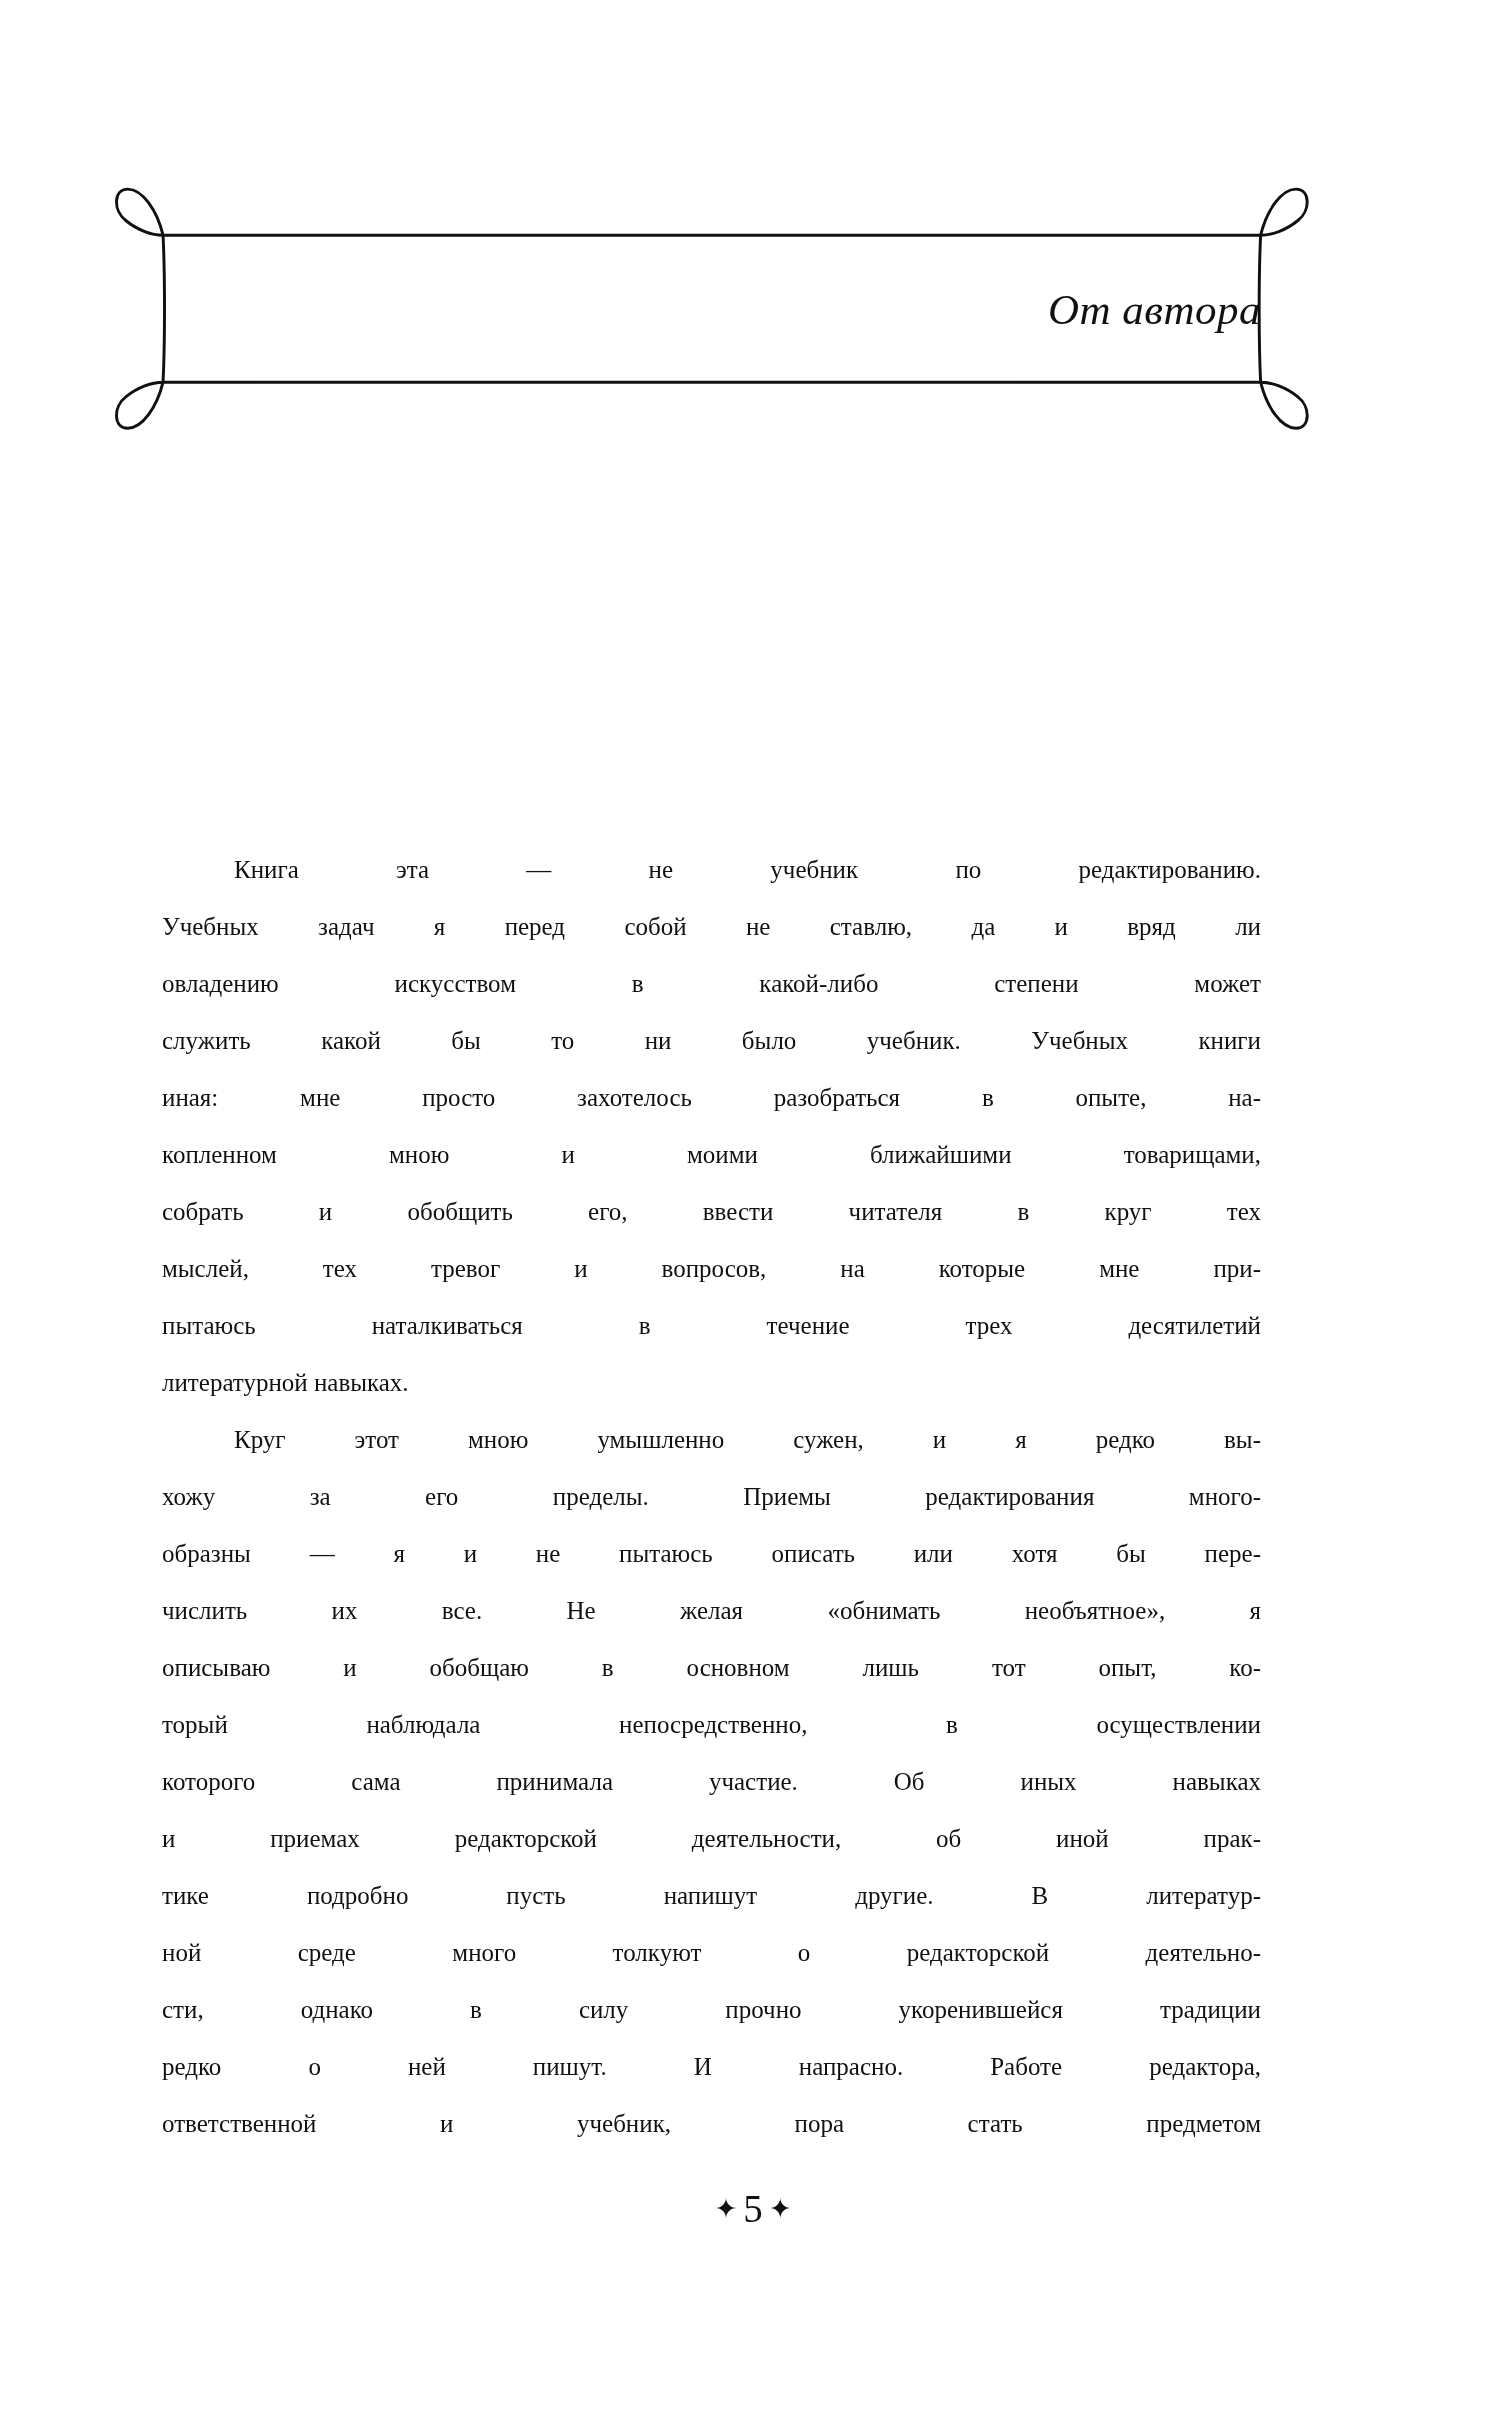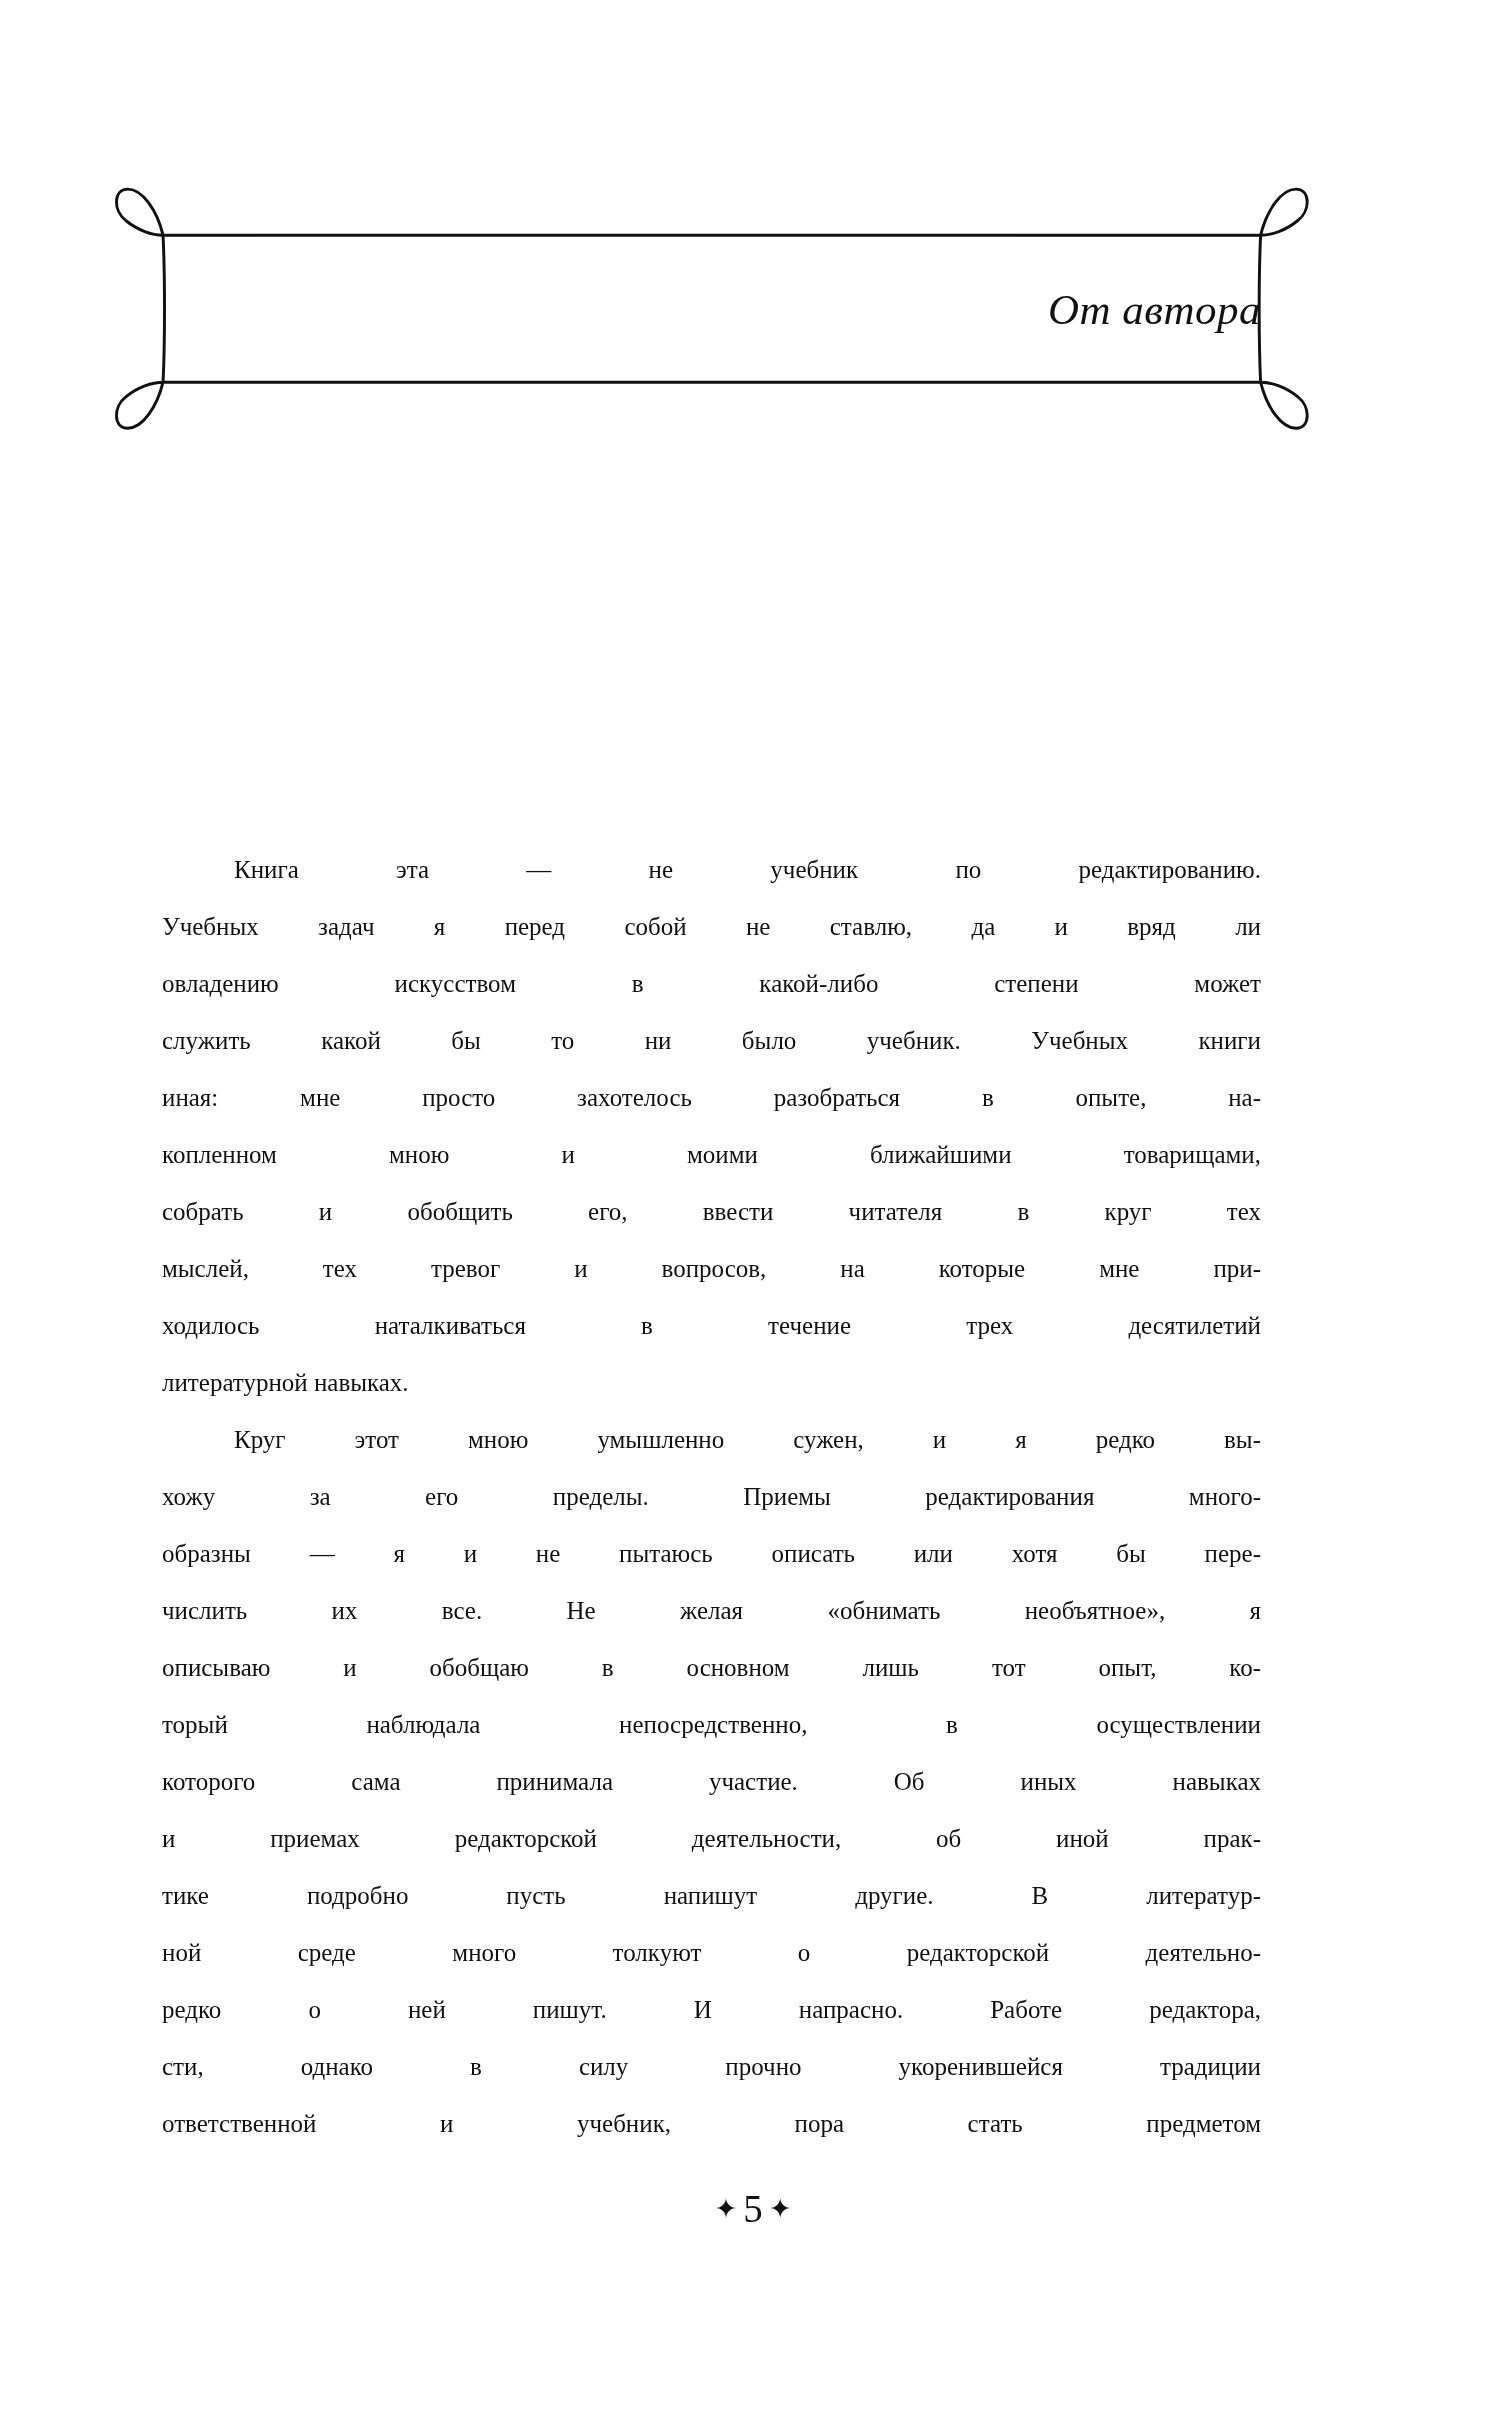--- a/index.html
+++ b/index.html
@@ -106,37 +106,37 @@
 
   <div>
     <div class="line indent"><span class="line-inner">Книга эта — не учебник по редактированию.</span></div>
     <div class="line"><span class="line-inner">Учебных задач я перед собой не ставлю, да и вряд ли</span></div>
     <div class="line"><span class="line-inner">овладению искусством в какой-либо степени может</span></div>
     <div class="line"><span class="line-inner">служить какой бы то ни было учебник. Учебных книги</span></div>
     <div class="line"><span class="line-inner">иная: мне просто захотелось разобраться в опыте, на-</span></div>
     <div class="line"><span class="line-inner">копленном мною и моими ближайшими товарищами,</span></div>
     <div class="line"><span class="line-inner">собрать и обобщить его, ввести читателя в круг тех</span></div>
     <div class="line"><span class="line-inner">мыслей, тех тревог и вопросов, на которые мне при-</span></div>
-    <div class="line"><span class="line-inner">ходилось наталкиваться в течение трех десятилетий</span></div>
+    <div class="line"><span class="line-inner">пытаюсь наталкиваться в течение трех десятилетий</span></div>
     <div class="line last"><span class="line-inner">литературной навыках.</span></div>
   </div>
 
   <div>
     <div class="line indent"><span class="line-inner">Круг этот мною умышленно сужен, и я редко вы-</span></div>
     <div class="line"><span class="line-inner">хожу за его пределы. Приемы редактирования много-</span></div>
     <div class="line"><span class="line-inner">образны — я и не пытаюсь описать или хотя бы пере-</span></div>
     <div class="line"><span class="line-inner">числить их все. Не желая «обнимать необъятное», я</span></div>
     <div class="line"><span class="line-inner">описываю и обобщаю в основном лишь тот опыт, ко-</span></div>
     <div class="line"><span class="line-inner">торый наблюдала непосредственно, в осуществлении</span></div>
     <div class="line"><span class="line-inner">которого сама принимала участие. Об иных навыках</span></div>
     <div class="line"><span class="line-inner">и приемах редакторской деятельности, об иной прак-</span></div>
     <div class="line"><span class="line-inner">тике подробно пусть напишут другие. В литератур-</span></div>
     <div class="line"><span class="line-inner">ной среде много толкуют о редакторской деятельно-</span></div>
+    <div class="line"><span class="line-inner">сти, однако в силу прочно укоренившейся традиции</span></div>
     <div class="line"><span class="line-inner">редко о ней пишут. И напрасно. Работе редактора,</span></div>
-    <div class="line"><span class="line-inner">сти, однако в силу прочно укоренившейся традиции</span></div>
     <div class="line"><span class="line-inner">ответственной и учебник, пора стать предметом</span></div>
   </div>
 </div>
 
 <div class="footer">
   <span class="orn">✦</span><span>5</span><span class="orn">✦</span>
 </div>
 
 
 </body></html>

